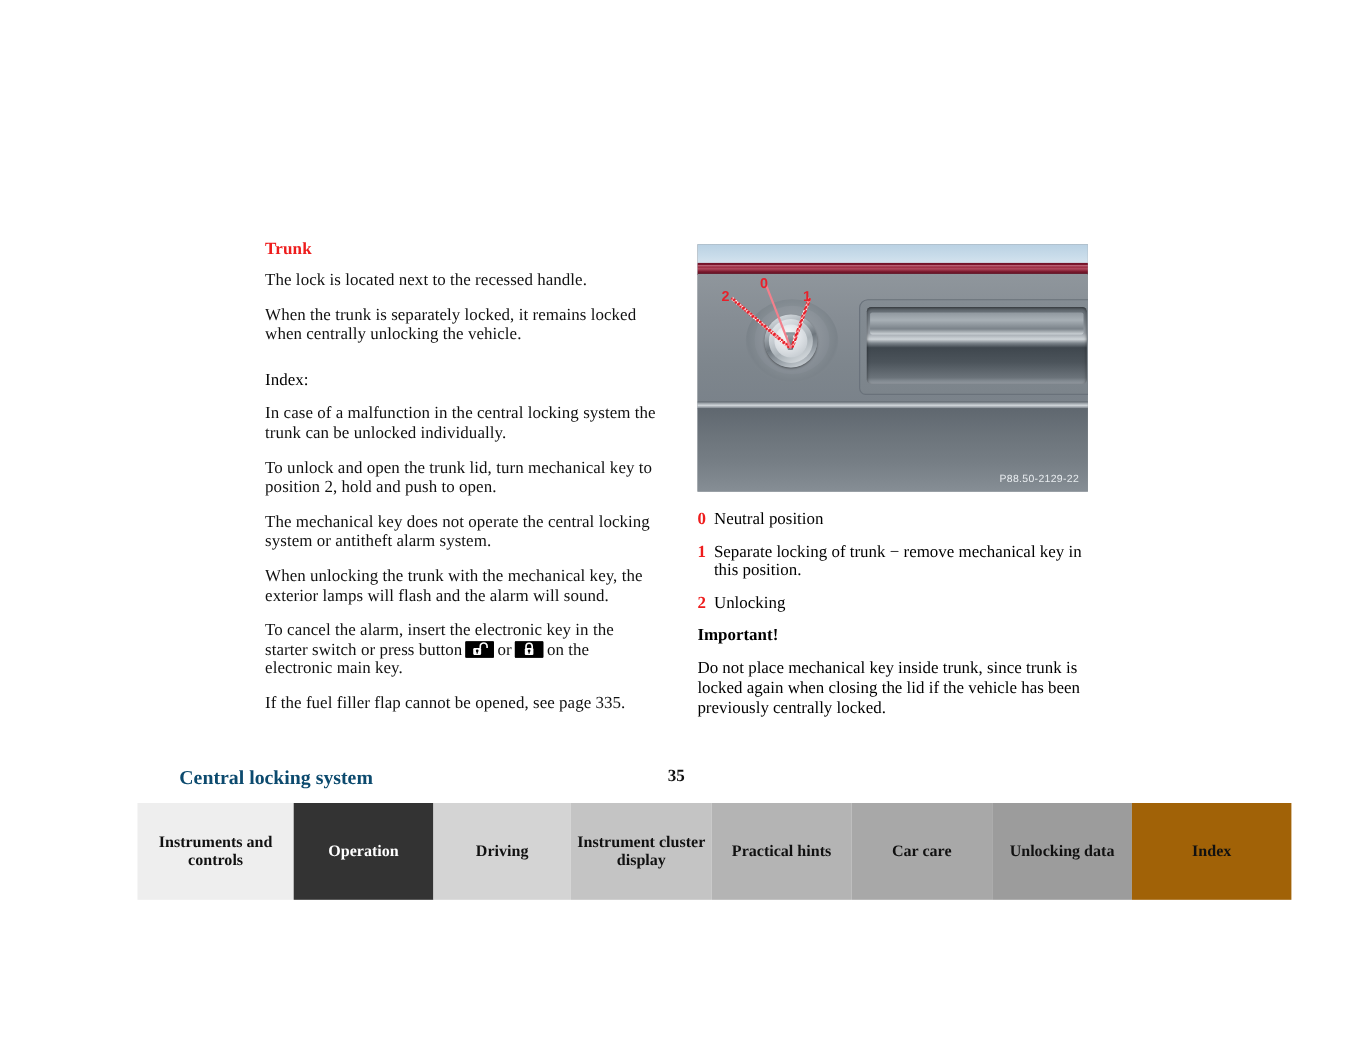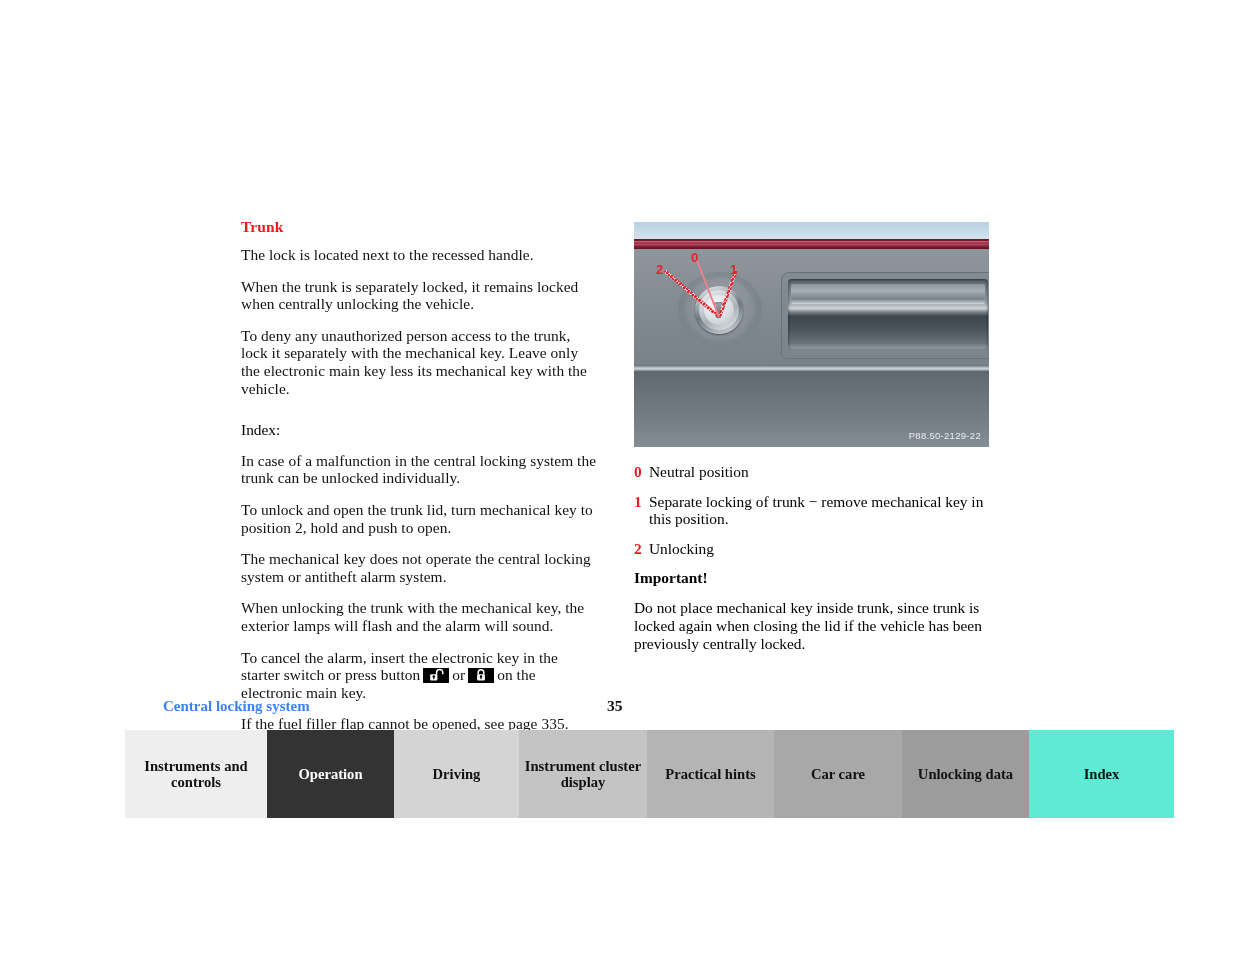--- a/index.html
+++ b/index.html
@@ -93,39 +93,38 @@
   
   .caption-list{margin-top:16px;}
   .cap-row{display:flex;margin-bottom:12px;}
   .cap-num{color:#ee1c1c;font-weight:bold;font-size:15.4px;width:15px;flex:0 0 15px;line-height:17.6px;}
   .cap-txt{font-size:15.4px;line-height:17.6px;flex:1;}
   .important-h{font-weight:bold;font-size:15.4px;margin:10px 0 12px 0;}
   .important-p{font-size:15.4px;line-height:17.6px;margin:0;}
 
   
   .footer-line{position:absolute;left:163px;top:697px;}
-  .footer-title{color:#3b82f6;font-weight:bold;font-size:15px;}
+  .footer-title{color:#0c4a6e;font-weight:bold;font-size:18px;}
   .footer-page{position:absolute;left:607px;top:697px;font-weight:bold;font-size:15.5px;color:#111;}
 
   .tabbar{position:absolute;left:125px;top:730px;width:985px;height:88px;display:flex;}
   .tab{display:flex;align-items:center;justify-content:center;text-align:center;
     font-weight:bold;font-size:14.6px;line-height:16.5px;color:#111;padding:0 4px;}
   .tab.active{color:#ffffff;}
 </style>
 </head>
 <body>
 
 <div class="page">
 
   <div class="col-left">
     <div class="heading-red">Trunk</div>
 
     <p class="body">The lock is located next to the recessed handle.</p>
     <p class="body">When the trunk is separately locked, it remains locked when centrally unlocking the vehicle.</p>
-    <p class="body">To deny any unauthorized person access to the trunk, lock it separately with the mechanical key. Leave only the electronic main key less its mechanical key with the vehicle.</p>
 
     <div class="spacer-note"></div>
     <div class="notes-label">Index:</div>
 
     <p class="body">In case of a malfunction in the central locking system the trunk can be unlocked individually.</p>
     <p class="body">To unlock and open the trunk lid, turn mechanical key to position 2, hold and push to open.</p>
     <p class="body">The mechanical key does not operate the central locking system or antitheft alarm system.</p>
     <p class="body">When unlocking the trunk with the mechanical key, the exterior lamps will flash and the alarm will sound.</p>
 
     <p class="body"><span>To cancel the alarm, insert the electronic key in the starter switch or press button</span><span class="keybtn"><svg width="26" height="15" viewBox="0 0 26 15">
@@ -227,18 +226,18 @@
       </div>
     <div class="tab" style="background: rgb(180, 180, 180); width: 119px; flex: 0 0 119px;">
         <span>Practical hints</span>
       </div>
     <div class="tab" style="background: rgb(168, 168, 168); width: 120px; flex: 0 0 120px;">
         <span>Car care</span>
       </div>
     <div class="tab" style="background: rgb(156, 156, 156); width: 119px; flex: 0 0 119px;">
         <span>Unlocking data</span>
       </div>
-    <div class="tab" style="background: #5eead4; width: 137px; flex: 0 0 137px;">
+    <div class="tab" style="background: #a16207; width: 137px; flex: 0 0 137px;">
         <span>Index</span>
       </div>
   </div>
 
 </div>
 
 </body></html>

